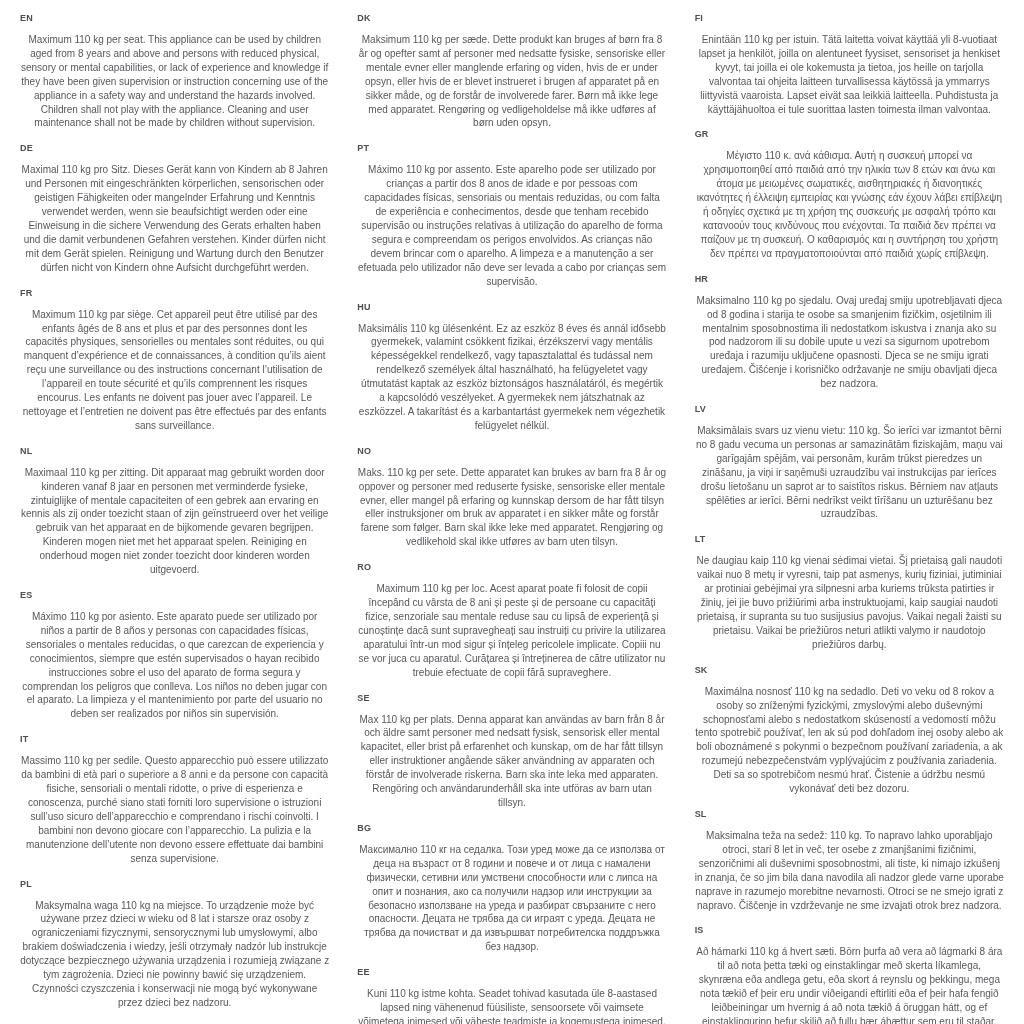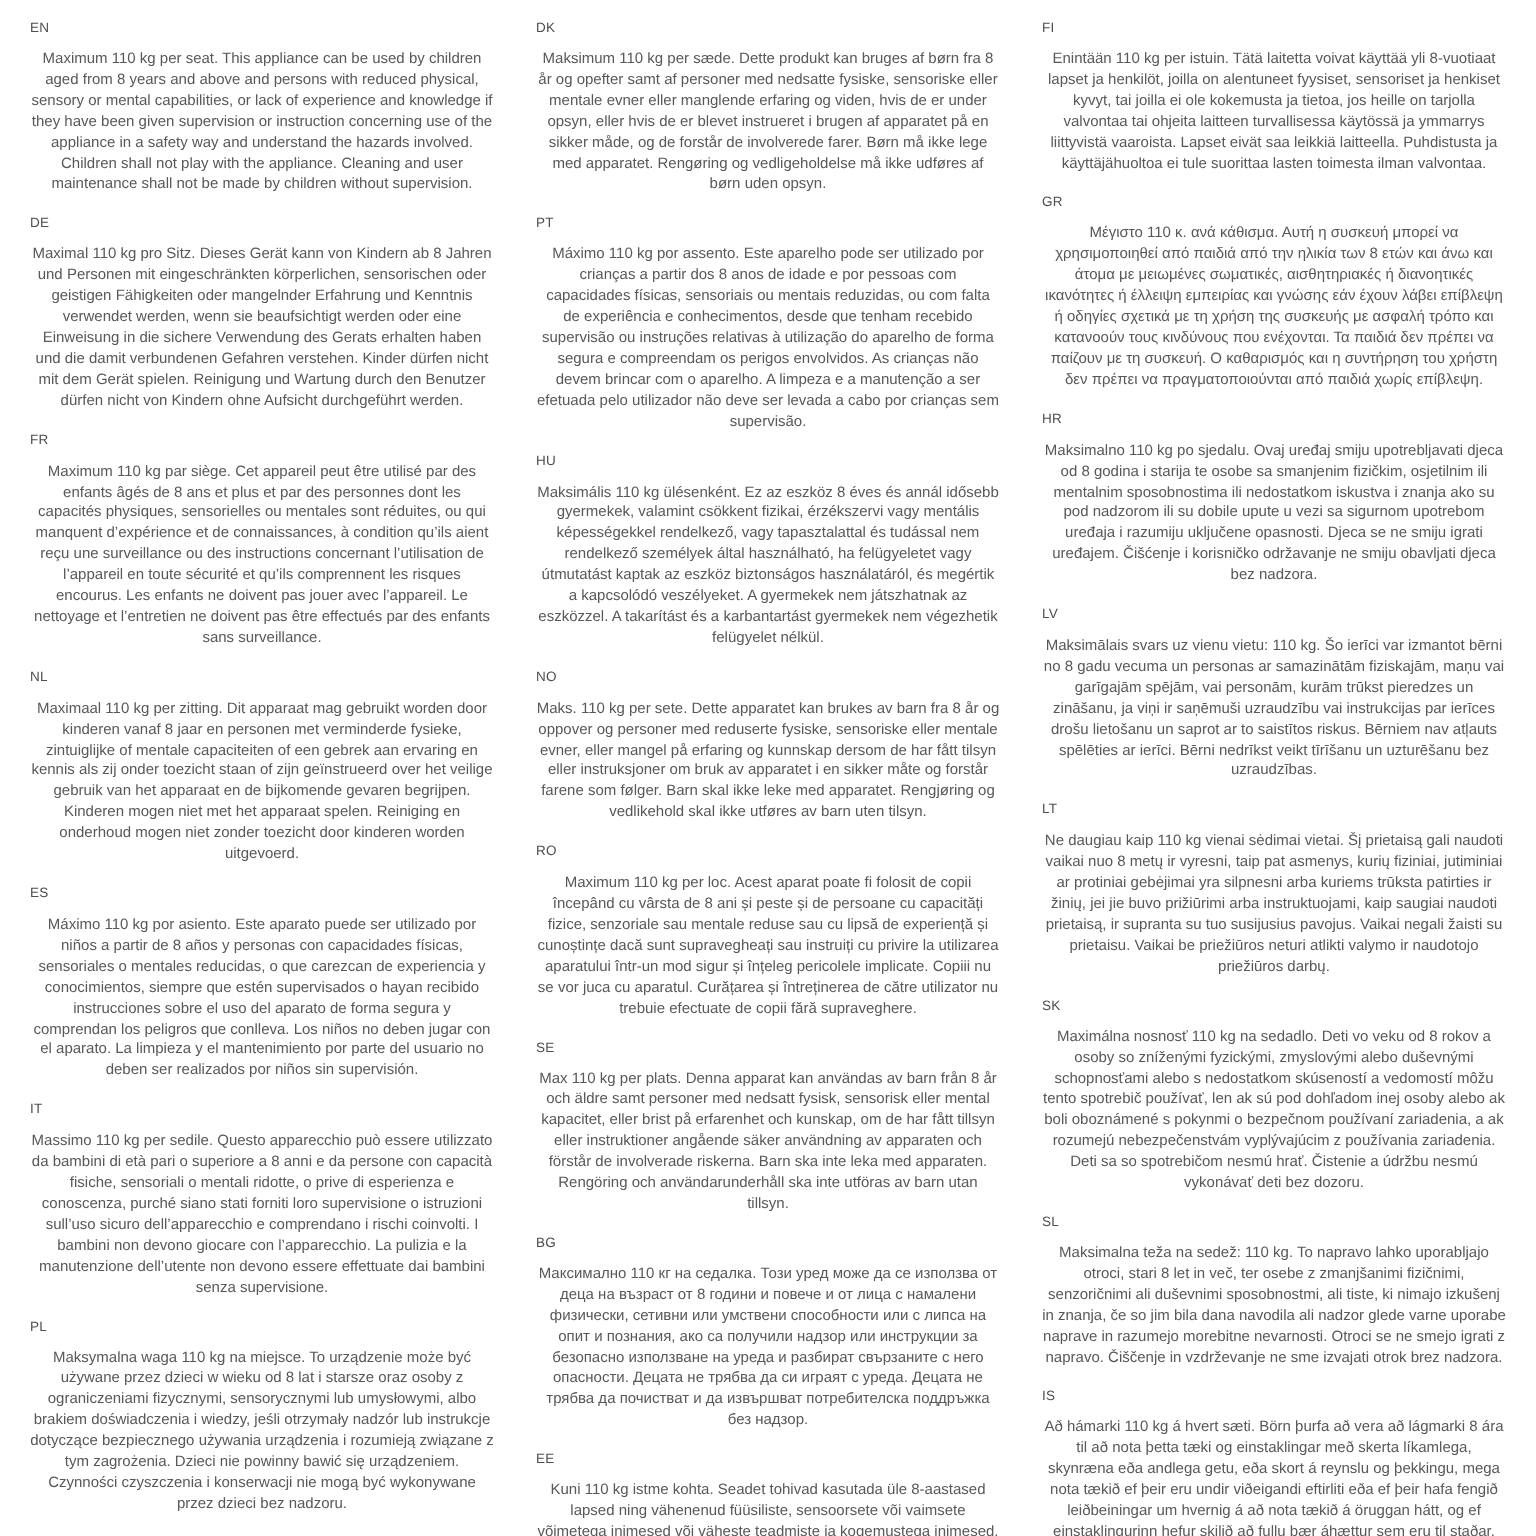--- a/index.html
+++ b/index.html
@@ -23,21 +23,21 @@
   }
   .col {
     min-width: 0;
   }
   .lang {
     margin-bottom: 12px;
   }
   .code {
     font-size: 9px;
     line-height: 13px;
-    font-weight: 400;
+    font-weight: 700;
     color: #4c4e52;
     margin-bottom: 8px;
     letter-spacing: 0.2px;
   }
   .text {
     font-size: 10px;
     line-height: 13.9px;
     text-align: center;
     color: #56585c;
   }

